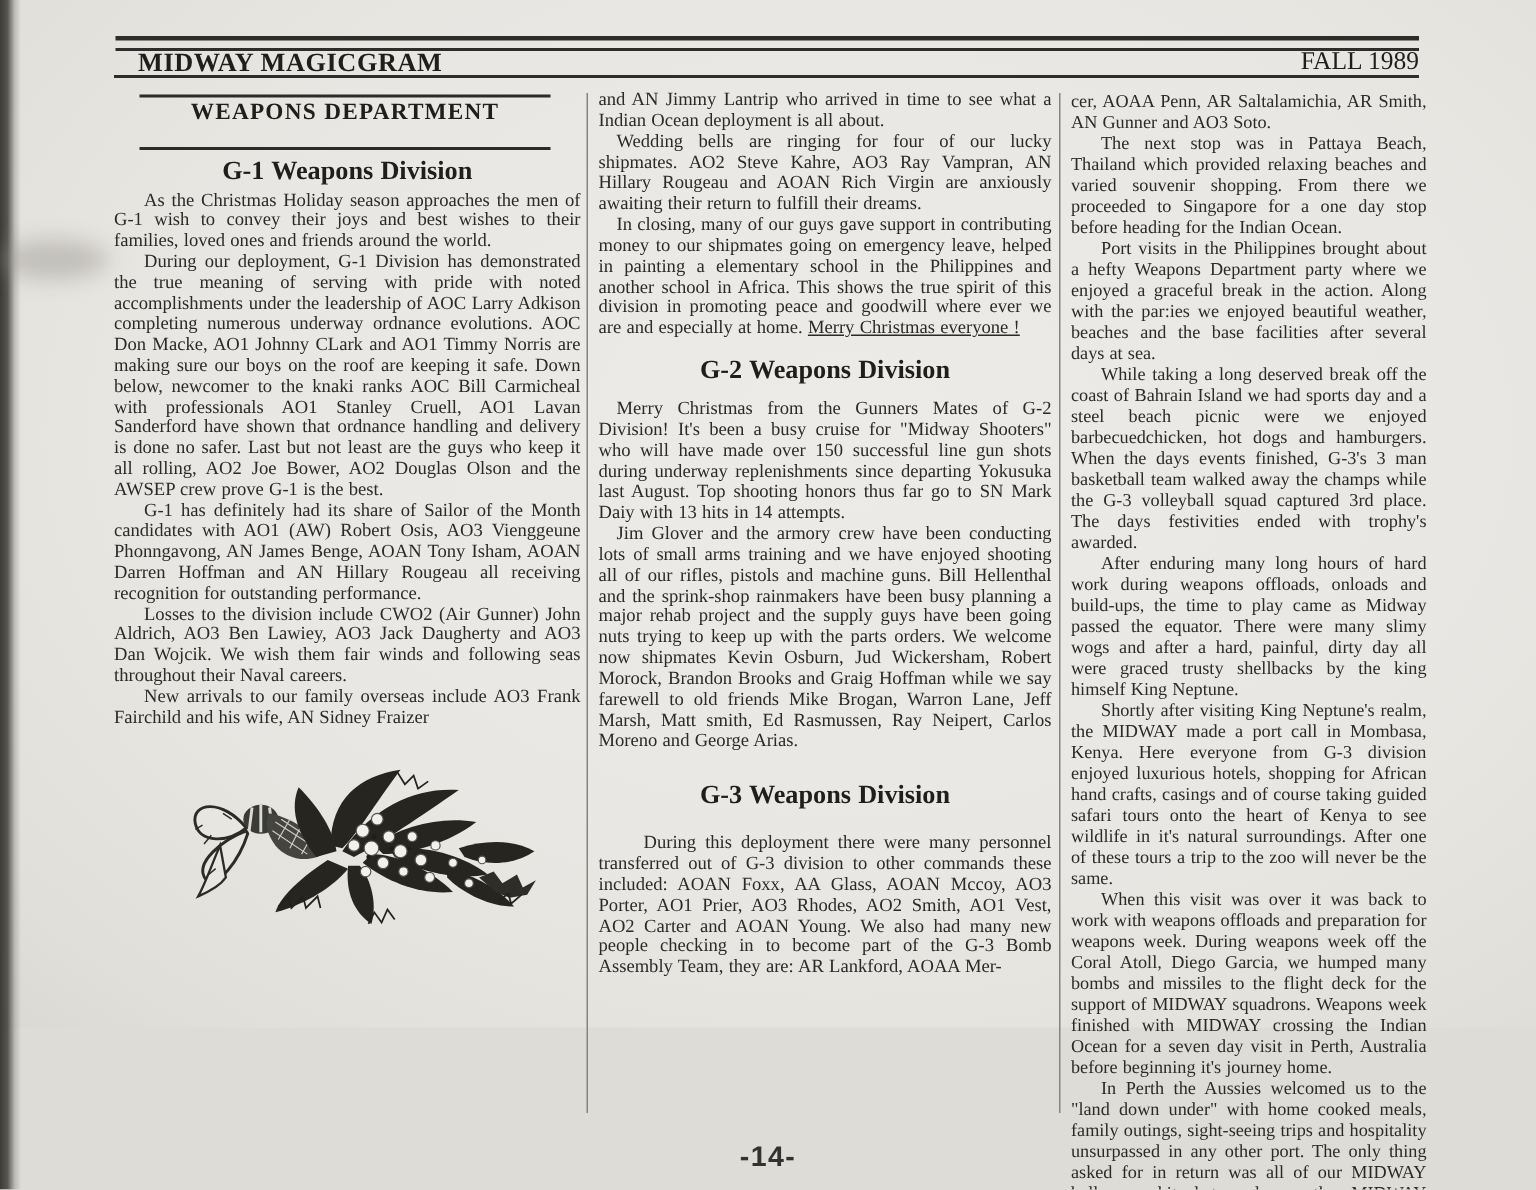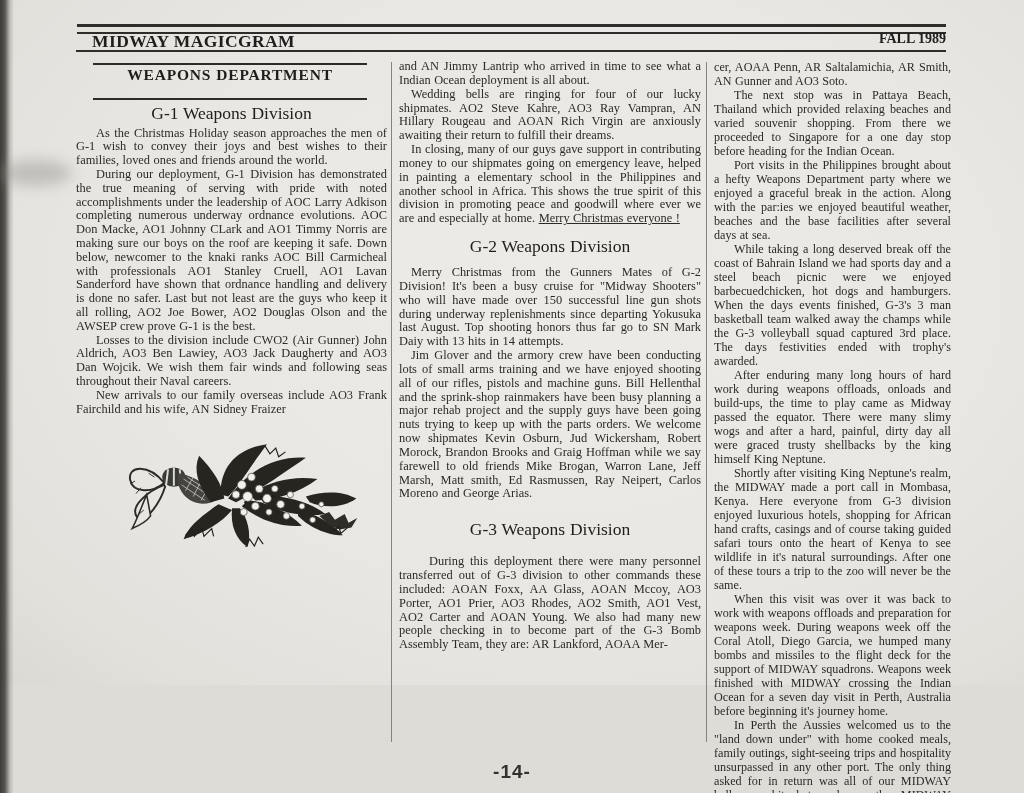--- a/index.html
+++ b/index.html
@@ -18,33 +18,33 @@
     background:linear-gradient(90deg,#3c3b38 0%,#57554f 35%,rgba(120,118,112,.35) 70%,rgba(120,118,112,0) 100%);
   }
   #smudge{
     position:absolute;left:0px;top:160px;width:72px;height:26px;
     background:rgba(148,147,143,.45);filter:blur(7px);border-radius:50%;
   }
   
   #rule-top{position:absolute;left:77px;top:24px;width:869px;height:5px;
     border-top:3px solid #2e2d2b;border-bottom:2px solid #2e2d2b;}
   #masthead-title{position:absolute;left:92px;top:31px;font-weight:bold;font-size:17.5px;letter-spacing:.4px;color:#1f1e1c;}
-  #masthead-issue{position:absolute;right:78px;top:31px;font-weight:bold;font-size:14px;color:#1f1e1c;text-align:right;}
+  #masthead-issue{position:absolute;right:78px;top:31px;font-weight:normal;font-size:17px;color:#1f1e1c;text-align:right;}
   #rule-mid{position:absolute;left:76px;top:50px;width:870px;height:2px;background:#2e2d2b;}
   
   .col{position:absolute;top:60px;text-align:justify;color:#2b2a28;word-spacing:.4px;}
   #col1{left:76px;width:311px;font-size:12.4px;line-height:13.8px;}
   #col2{left:399px;width:302px;font-size:12.4px;line-height:13.85px;}
   #col3{left:714px;width:237px;font-size:12.15px;line-height:14.0px;}
   .vrule{position:absolute;top:62px;width:1px;height:680px;background:#85837e;}
   #vrule1{left:391px;}
   #vrule2{left:706px;}
   .dept{margin:3px 20px 7px 17px;border-top:2px solid #2c2b29;border-bottom:2.5px solid #2c2b29;
     text-align:center;font-weight:bold;font-size:15.5px;letter-spacing:.8px;padding:3px 0 16px;color:#1f1e1c;}
-  .divhead{text-align:center;font-weight:normal;font-size:17.5px;color:#1f1e1c;}
+  .divhead{text-align:center;font-weight:bold;font-size:17.5px;color:#1f1e1c;}
   .h-g1{margin:1px 0 6px;}
   .h-g2{margin:14px 0 12px;}
   .h-g3{margin:22px 0 18px;}
   p{margin:0;}
   .ind{text-indent:20px;}
   .ind-sm{text-indent:12px;}
   .ind-lg{text-indent:30px;}
   .u{text-decoration:underline;}
   #illustration{margin:18px 0 0 28px;width:262px;height:127px;}
   #footer{position:absolute;left:0;top:761px;width:1024px;text-align:center;
@@ -63,20 +63,21 @@
   <div id="rule-mid"></div>
 
   <div class="vrule" id="vrule1"></div>
   <div class="vrule" id="vrule2"></div>
 
   <div class="col" id="col1">
     <div class="dept">WEAPONS DEPARTMENT</div>
     <div class="divhead h-g1">G-1 Weapons Division</div>
     <p class="ind">As the Christmas Holiday season approaches the men of G-1 wish to convey their joys and best wishes to their families, loved ones and friends around the world.</p>
     <p class="ind">During our deployment, G-1 Division has demonstrated the true meaning of serving with pride with noted accomplishments under the leadership of AOC Larry Adkison completing numerous underway ordnance evolutions.  AOC Don Macke, AO1 Johnny CLark and AO1 Timmy Norris are making sure our boys on the roof are keeping it safe.  Down below, newcomer to the knaki ranks AOC Bill Carmicheal with professionals AO1 Stanley Cruell, AO1 Lavan Sanderford have shown that ordnance handling and delivery is done no safer.  Last but not least are the guys who keep it all rolling, AO2 Joe Bower, AO2 Douglas Olson and the AWSEP crew prove G-1 is the best.</p>
+    <p class="ind">G-1 has definitely had its share of Sailor of the Month candidates with AO1 (AW) Robert Osis, AO3 Vienggeune Phonngavong, AN James Benge, AOAN Tony Isham, AOAN Darren Hoffman and AN Hillary Rougeau all receiving recognition for outstanding performance.</p>
     <p class="ind">Losses to the division include CWO2 (Air Gunner) John Aldrich, AO3 Ben Lawiey, AO3 Jack Daugherty and AO3 Dan Wojcik.  We wish them fair winds and following seas throughout their Naval careers.</p>
     <p class="ind">New arrivals to our family overseas include AO3 Frank Fairchild and his wife, AN Sidney Fraizer</p>
 
     <svg id="illustration" viewBox="0 0 270 130" xmlns="http://www.w3.org/2000/svg">
 
       <g fill="#e8e6e1" stroke="#2b2b28" stroke-width="2">
         <path d="M62,50 C46,30 24,32 27,47 C30,61 50,60 62,50 Z"></path>
         <path d="M62,52 C46,58 26,74 34,85 C42,94 58,70 63,54 Z"></path>
         <path d="M44,62 C38,76 34,88 29,97 C36,94 44,90 48,84 Z" stroke-width="1.6"></path>
       </g>

